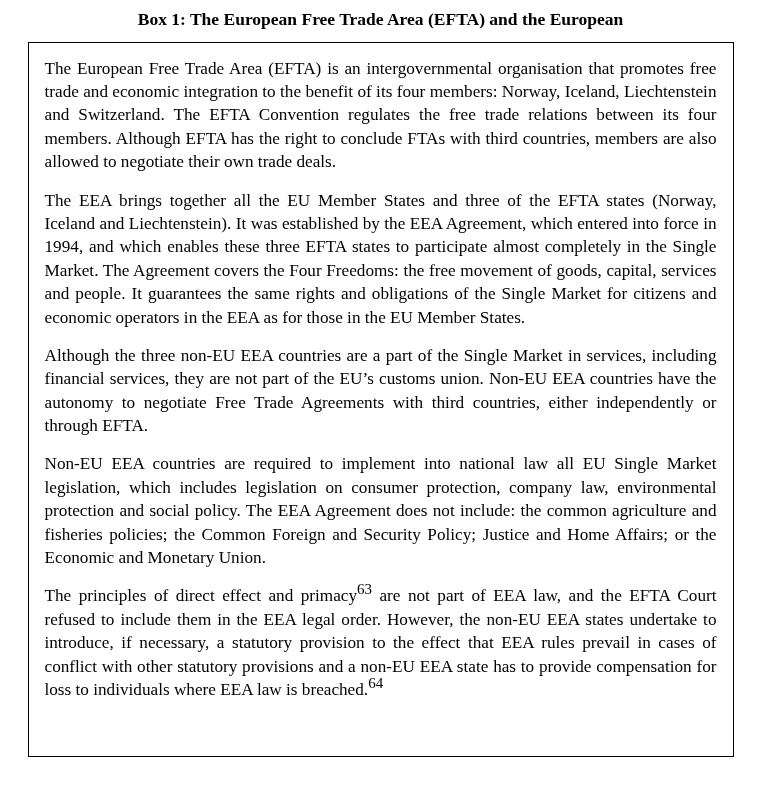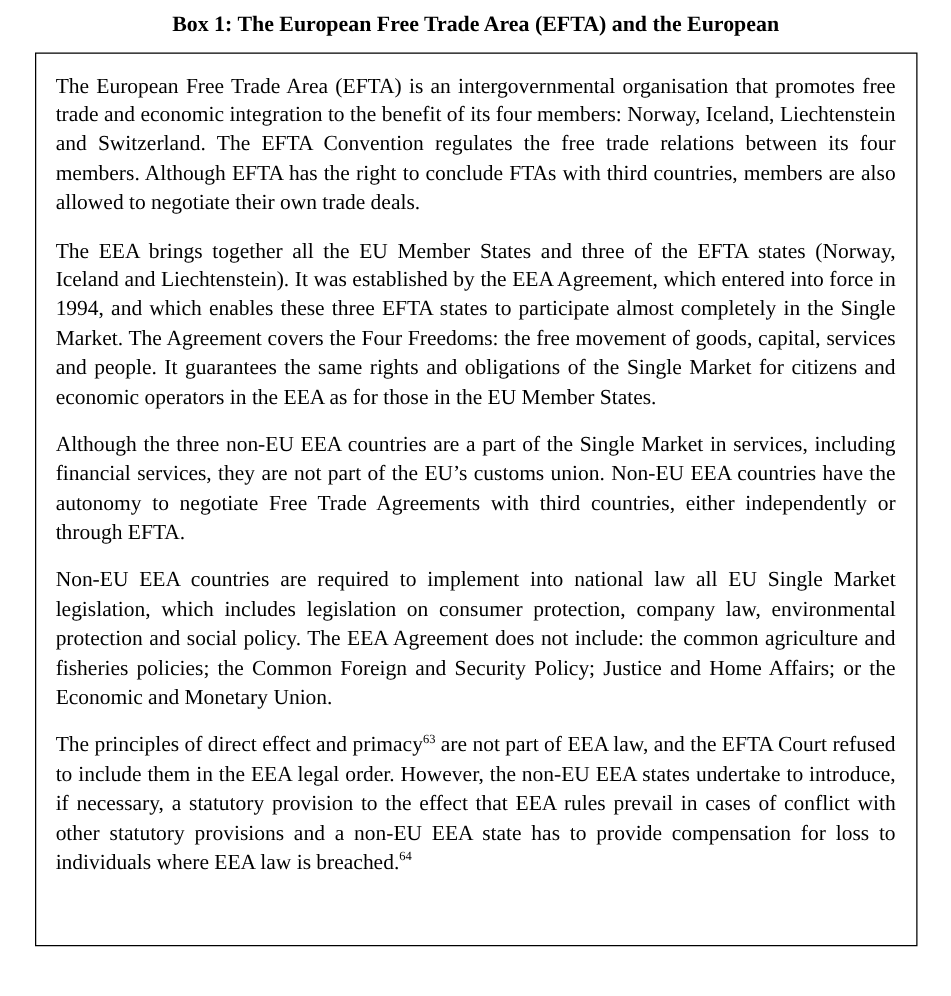--- a/index.html
+++ b/index.html
@@ -45,21 +45,21 @@
     line-height: 1.36;
     text-align: justify;
     text-justify: inter-word;
     margin: 0 0 15px 0;
     hyphens: none;
   }
   .para:last-child {
     margin-bottom: 0;
   }
   sup {
-    font-size: 10px;
+    font-size: 15px;
     vertical-align: super;
     line-height: 0;
   }
 </style>
 </head>
 <body>
 
 <div class="page">
 
   <div class="box-title">

